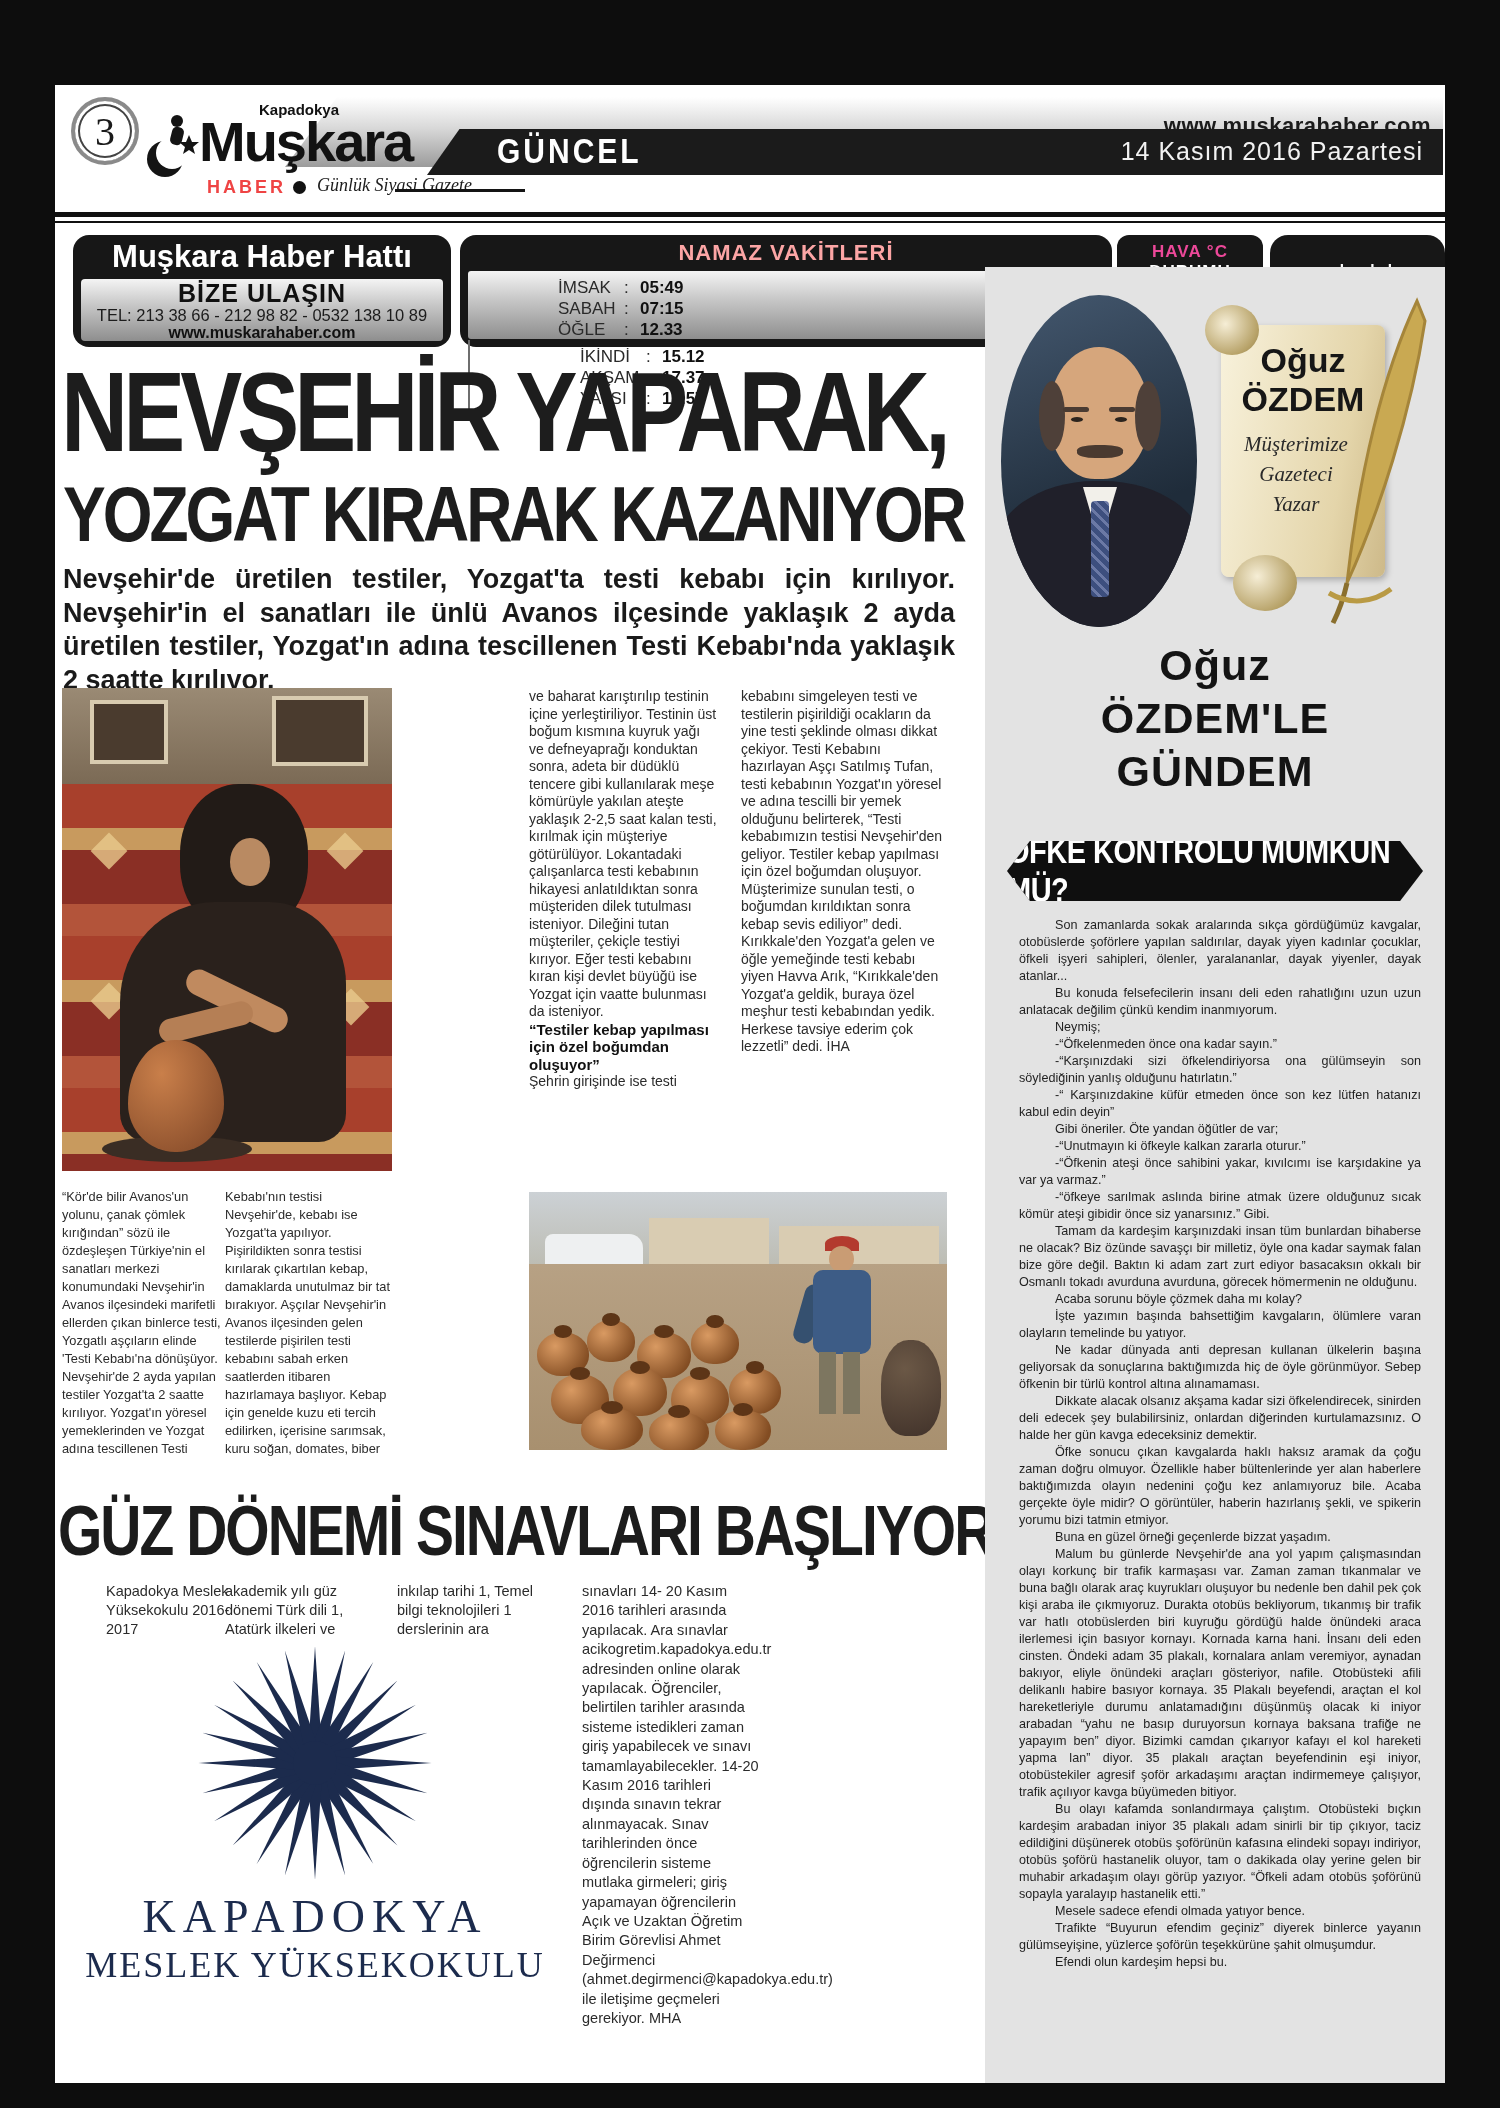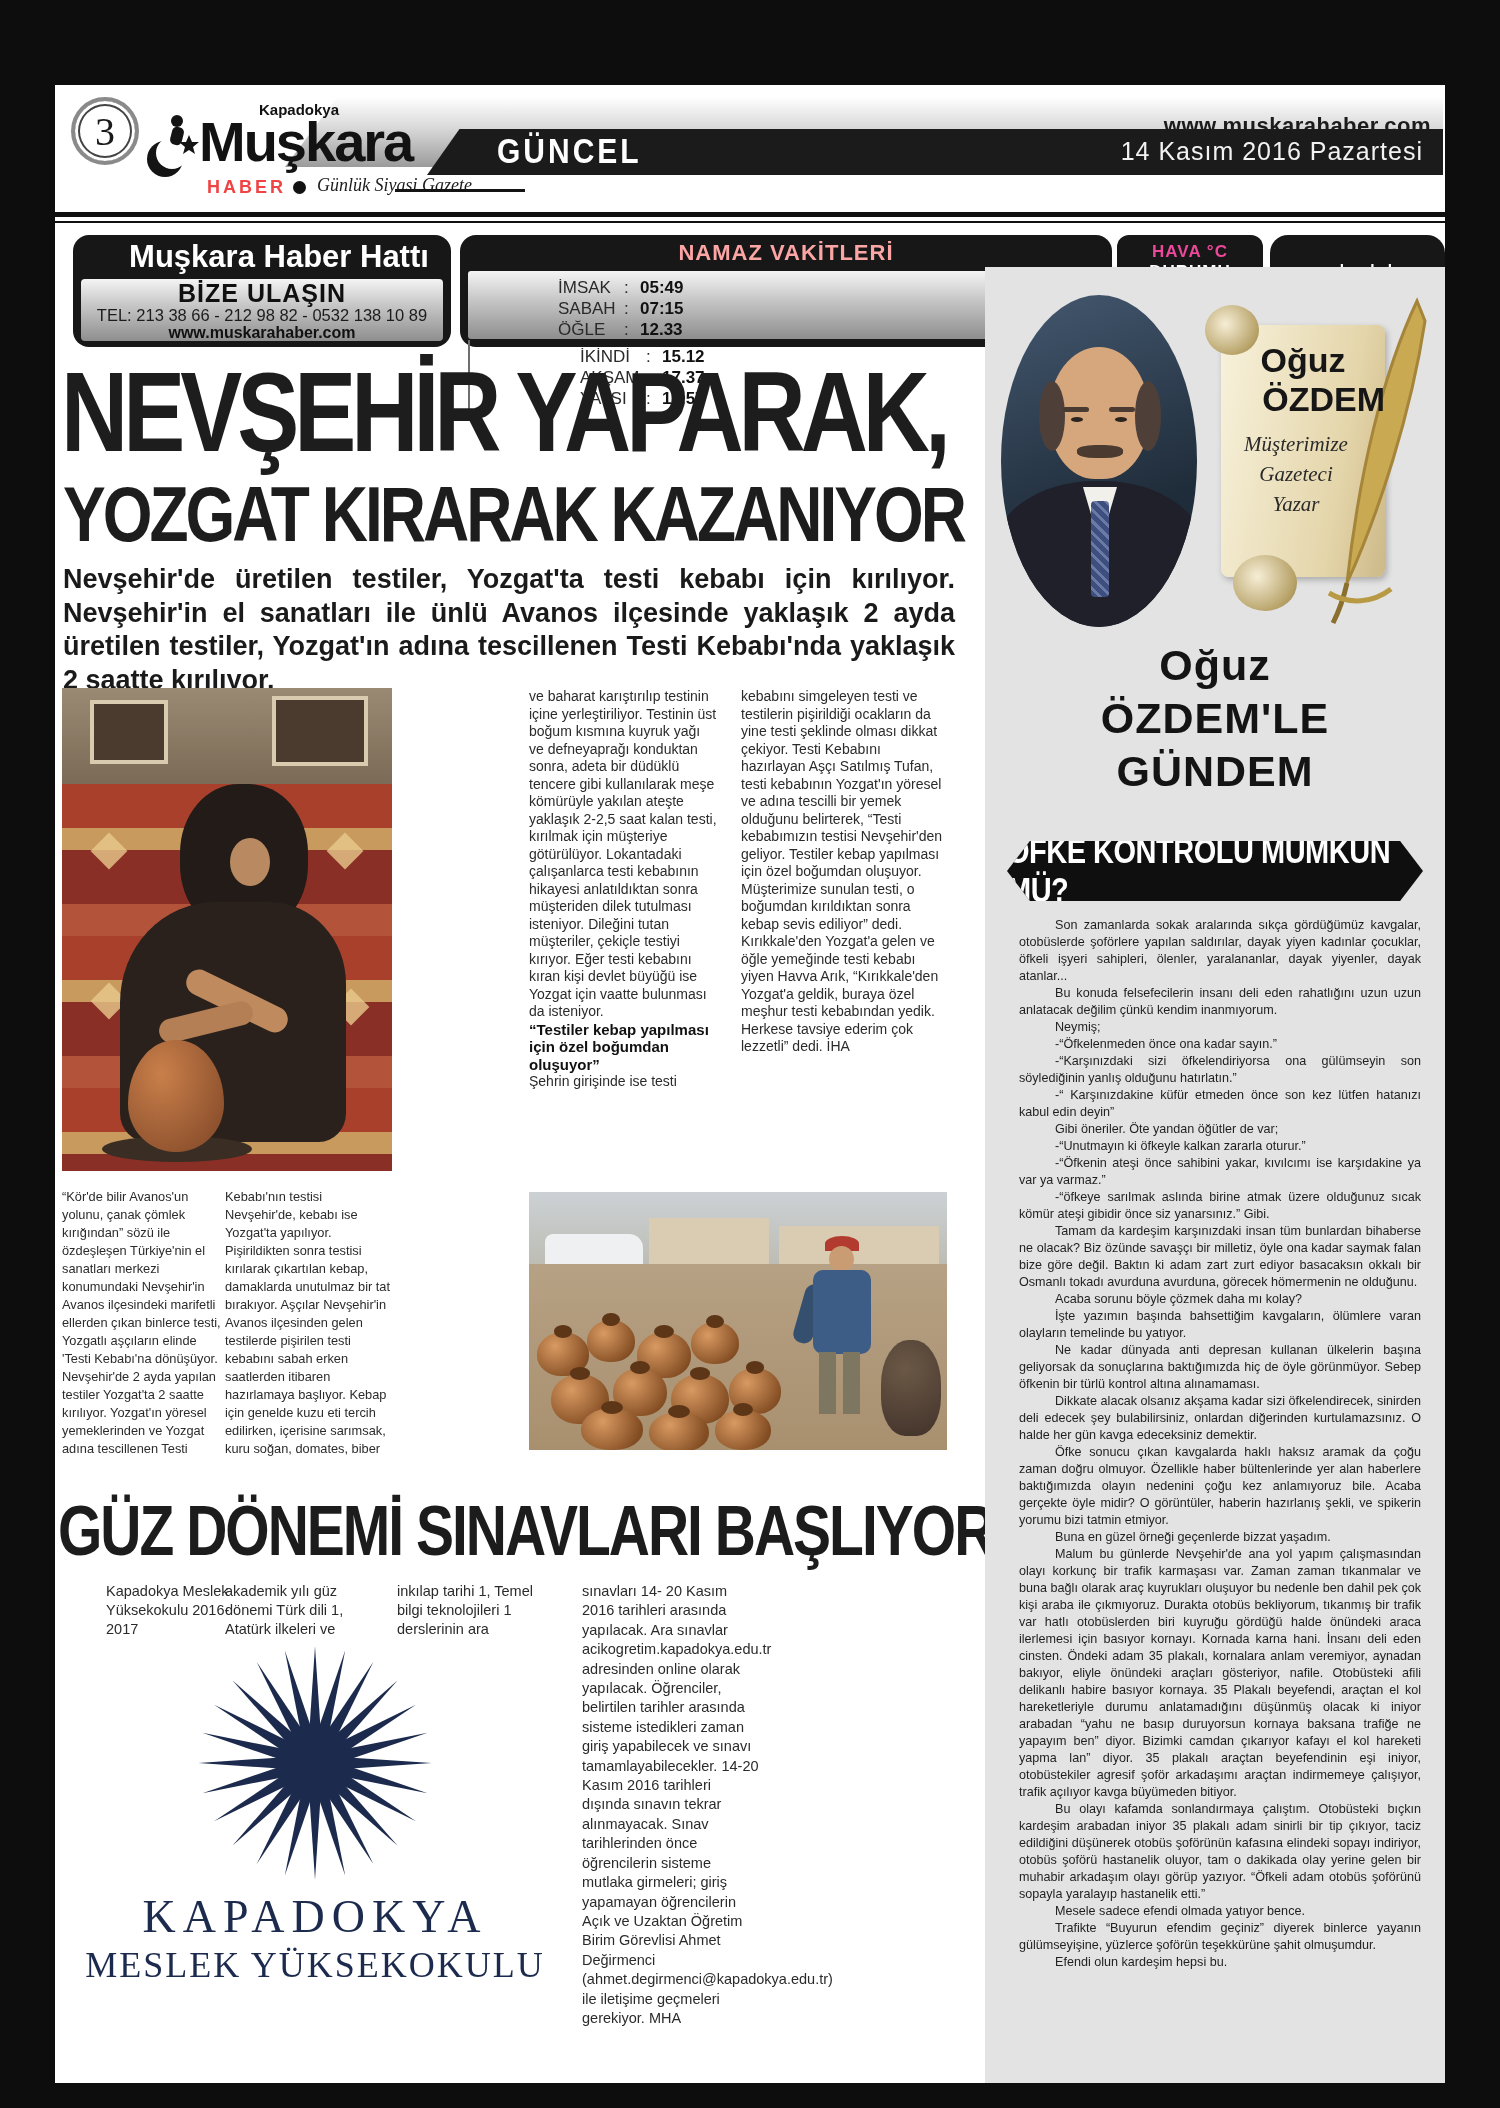--- a/index.html
+++ b/index.html
@@ -25,21 +25,21 @@
   .mast-dot{left:152px;top:90px;width:13px;height:13px;border-radius:50%;background:#121212;}
   .mast-tag{left:176px;top:84px;font-family:"Liberation Serif",serif;font-style:italic;font-size:18px;color:#1c1c1c;}
   .mast-rule{left:340px;top:104px;width:130px;height:3px;background:#141414;}
   .rule1{left:0;top:127px;width:1390px;height:5px;background:#101010;}
   .rule2{left:0;top:136px;width:1390px;height:2px;background:#101010;}
 
   
   .blackbox{background:#171717;border-radius:16px;}
   .silver{background:linear-gradient(180deg,#f4f4f4 0%,#c9c9c9 40%,#8e8e8e 100%);}
   .contactbox{left:18px;top:150px;width:378px;height:112px;}
-  .contact-title{left:0;top:4px;width:100%;text-align:center;color:#fff;font-size:31px;font-weight:bold;letter-spacing:0px;padding-left:17px;}
+  .contact-title{left:0;top:4px;width:100%;text-align:center;color:#fff;font-size:31px;font-weight:bold;letter-spacing:0px;}
   .contact-silver{left:8px;top:44px;width:362px;height:62px;border-radius:4px;text-align:center;}
   .contact-cta{font-size:25px;font-weight:bold;color:#101010;letter-spacing:1px;line-height:26px;margin-top:1px;}
   .contact-tel{font-size:16.5px;color:#1c1c1c;line-height:18px;}
   .contact-web{font-size:16px;font-weight:bold;color:#111;line-height:17px;}
   .namazbox{left:405px;top:150px;width:652px;height:112px;}
   .namaz-title{left:0;top:5px;width:100%;text-align:center;color:#fca5a5;font-size:22px;font-weight:bold;letter-spacing:1px;}
   .namaz-silver{left:8px;top:36px;width:636px;height:68px;border-radius:3px;display:flex;flex-direction:column;}
   .namaz-half{width:50%;padding:6px 0 0 90px;box-sizing:border-box;}
   .namaz-half.second{border-left:2px solid #6e6e6e;padding-left:110px;}
   .nrow{display:flex;font-size:17px;color:#2a2a2a;line-height:21px;}
@@ -94,21 +94,21 @@
   .pt-eye{position:absolute;width:12px;height:5px;background:#2c241e;border-radius:50%;top:122px;}
   .pt-mus{position:absolute;left:76px;top:150px;width:46px;height:13px;background:#4a3a30;border-radius:40%;}
   .pt-suit{position:absolute;left:-8px;top:186px;width:212px;height:150px;background:#20202a;border-radius:48% 48% 0 0;}
   .pt-shirt{position:absolute;left:82px;top:192px;width:34px;height:58px;background:#f2f0ea;clip-path:polygon(0 0,100% 0,50% 100%);}
   .pt-tie{position:absolute;left:90px;top:206px;width:18px;height:96px;background:repeating-linear-gradient(45deg,#3d4f7e 0 5px,#6b79a5 5px 8px);border-radius:4px;}
   .scrollg{left:218px;top:16px;width:238px;height:362px;}
   .scroll-body{position:absolute;left:18px;top:42px;width:164px;height:252px;background:linear-gradient(100deg,#f8f2dc,#e4d5aa 70%,#cdb989);border-radius:8px;box-shadow:2px 3px 6px rgba(0,0,0,.25);}
   .scroll-curl{position:absolute;border-radius:50%;background:radial-gradient(circle at 38% 38%,#f6eed6,#b7a268 70%,#8d7a46);}
   .scroll-name{position:absolute;left:18px;top:58px;width:164px;text-align:center;font-weight:bold;color:#161616;}
   .scroll-n1{font-size:34px;line-height:38px;}
-  .scroll-n2{font-size:34px;line-height:40px;text-align:right;}
+  .scroll-n2{font-size:34px;line-height:40px;}
   .scroll-roles{position:absolute;left:4px;top:146px;width:178px;text-align:center;font-family:"Liberation Serif",serif;font-style:italic;font-size:21px;line-height:30px;color:#2a2a2a;}
   .colname{left:0;top:372px;width:100%;text-align:center;font-weight:bold;color:#141414;font-size:43px;line-height:53px;letter-spacing:1px;}
   .colbanner{left:22px;top:574px;width:416px;height:60px;background:#0f0f0f;
     clip-path:polygon(0 50%,5.5% 0,94.5% 0,100% 50%,94.5% 100%,5.5% 100%);
     display:flex;align-items:center;justify-content:center;}
   .colbanner span{color:#fff;font-size:29px;font-weight:bold;letter-spacing:-.5px;transform:scaleY(1.18);}
   .colbody{left:34px;top:650px;width:402px;height:1132px;overflow:hidden;}
   .colbody p{margin:0;text-indent:36px;text-align:justify;font-size:12.6px;line-height:17px;color:#1f1f1f;}
 
   

